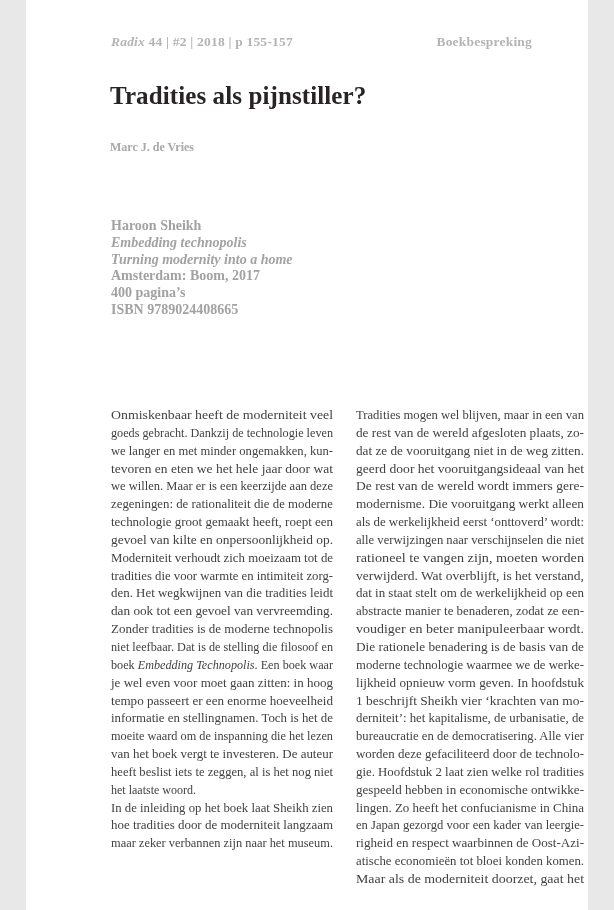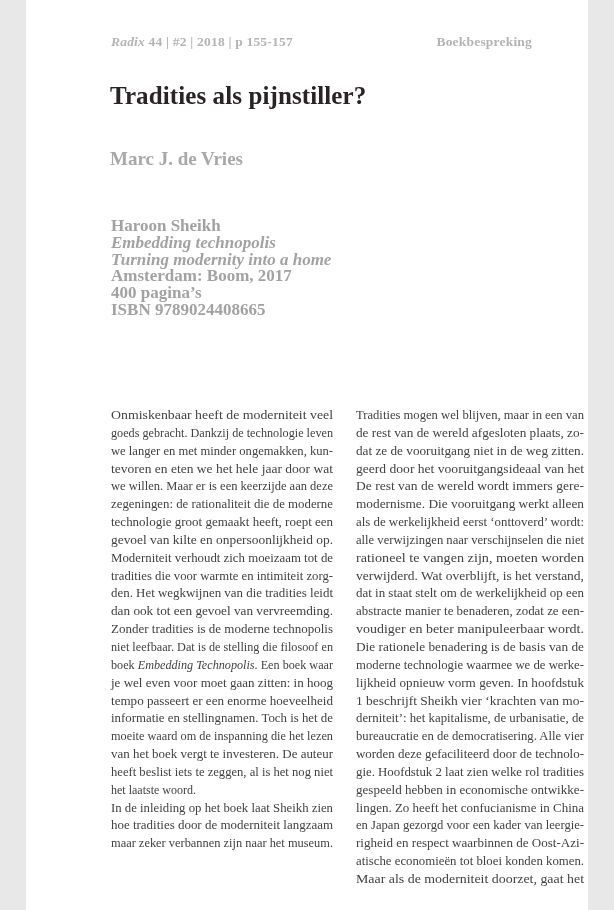--- a/index.html
+++ b/index.html
@@ -20,27 +20,27 @@
   }
   .journal-name{font-style:italic;}
   
   .title{
     position:absolute;left:84px;top:82px;
     font-size:25px;font-weight:bold;color:#282425;
     letter-spacing:0.1px;
   }
   
   .author{
-    position:absolute;left:84px;top:148px;
-    font-size:19px;font-weight:bold;color:#a8a8a8;
+    position:absolute;left:84px;top:140px;
+    font-size:12px;font-weight:bold;color:#a8a8a8;
   }
   
   .book{
     position:absolute;left:85px;top:218px;
-    font-size:17px;font-weight:bold;color:#a2a2a2;
+    font-size:14px;font-weight:bold;color:#a2a2a2;
     line-height:16.8px;
   }
   .book .italic{font-style:italic;}
   
   .body{
     position:absolute;left:85px;top:367px;width:473px;
     display:grid;grid-template-columns:222px 228px;column-gap:23px;
     font-size:12px;color:#424242;margin-top:40px;
   }
   .col{overflow:visible;}

